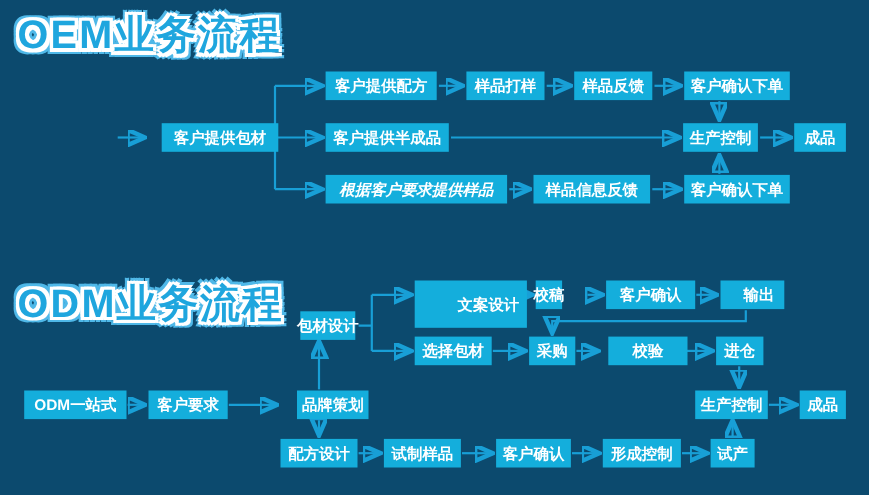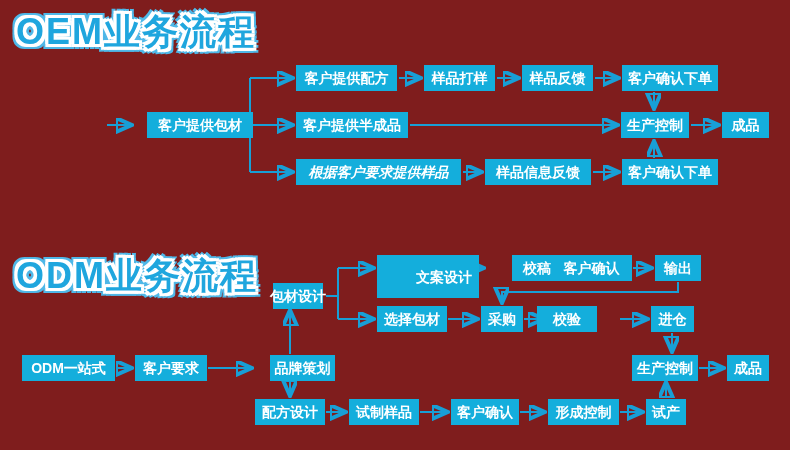--- a/index.html
+++ b/index.html
@@ -1,17 +1,17 @@
 <!DOCTYPE html>
 <html><head>
 <meta charset="utf-8">
 <style>
   html,body { margin:0; padding:0; background:#fff; }
   #canvas {
-    position:relative; width:790px; height:450px; background:#7f1d1d;
+    position:relative; width:790px; height:450px; background:#0c4a6e;
     font-family:"Liberation Sans","DejaVu Sans",sans-serif; overflow:hidden;
   }
   .flow-title {
     position:absolute; font-size:36px; font-weight:bold; color:#1FA6DE;
     letter-spacing:2px; white-space:nowrap;
     text-shadow:
       -3px -3px 0 #fff, 3px -3px 0 #fff, -3px 3px 0 #fff, 3px 3px 0 #fff,
       -3px 0 0 #fff, 3px 0 0 #fff, 0 -3px 0 #fff, 0 3px 0 #fff,
       -5px -5px 0 #4FB8E8, 5px -5px 0 #4FB8E8, -5px 5px 0 #4FB8E8, 5px 5px 0 #4FB8E8,
       -5px 0 0 #4FB8E8, 5px 0 0 #4FB8E8, 0 -5px 0 #4FB8E8, 0 5px 0 #4FB8E8;
@@ -88,26 +88,26 @@
   <div class="node" style="left:485px; top:159px; width:106px; height:26px;text-align:right;">样品信息反馈</div>
   <div class="node" style="left:622px; top:159px; width:96px;  height:26px;">客户确认下单</div>
 
   <div class="flow-title" style="left:16px; top:252px;">ODM业务流程</div>
 
   <div class="node" style="left:22px;  top:355px; width:93px; height:26px;">ODM一站式</div>
   <div class="node" style="left:135px; top:355px; width:72px; height:26px;">客户要求</div>
   <div class="node" style="left:270px; top:355px; width:65px; height:26px;">品牌策划</div>
   <div class="node" style="left:255px; top:283px; width:50px; height:26px;margin-left:18px;">包材设计</div>
   <div class="node" style="left:377px; top:255px; width:70px; height:43px;padding-left:32px;">文案设计</div>
-  <div class="node" style="left:512px; top:255px; width:50px; height:26px;text-align:center;">校稿</div>
+  <div class="node" style="left:487px; top:255px; width:24px; height:26px;text-align:center;">校稿</div>
   <div class="node" style="left:551px; top:255px; width:81px; height:26px;">客户确认</div>
-  <div class="node" style="left:655px; top:255px; width:46px; height:26px;">输出</div>
+  <div class="node" style="left:655px; top:255px; width:46px; height:26px;padding-left:12px;">输出</div>
   <div class="node" style="left:377px; top:306px; width:70px; height:26px;">选择包材</div>
   <div class="node" style="left:481px; top:306px; width:42px; height:26px;">采购</div>
-  <div class="node" style="left:537px; top:306px; width:60px; height:26px;">校验</div>
+  <div class="node" style="left:553px; top:306px; width:72px; height:26px;">校验</div>
   <div class="node" style="left:651px; top:306px; width:43px; height:26px;">进仓</div>
   <div class="node" style="left:632px; top:355px; width:66px; height:26px;">生产控制</div>
   <div class="node" style="left:727px; top:355px; width:42px; height:26px;">成品</div>
   <div class="node" style="left:255px; top:399px; width:70px; height:26px;">配方设计</div>
   <div class="node" style="left:349px; top:399px; width:70px; height:26px;">试制样品</div>
   <div class="node" style="left:451px; top:399px; width:68px; height:26px;">客户确认</div>
   <div class="node" style="left:548px; top:399px; width:71px; height:26px;">形成控制</div>
   <div class="node" style="left:646px; top:399px; width:40px; height:26px;">试产</div>
 
 </div>

